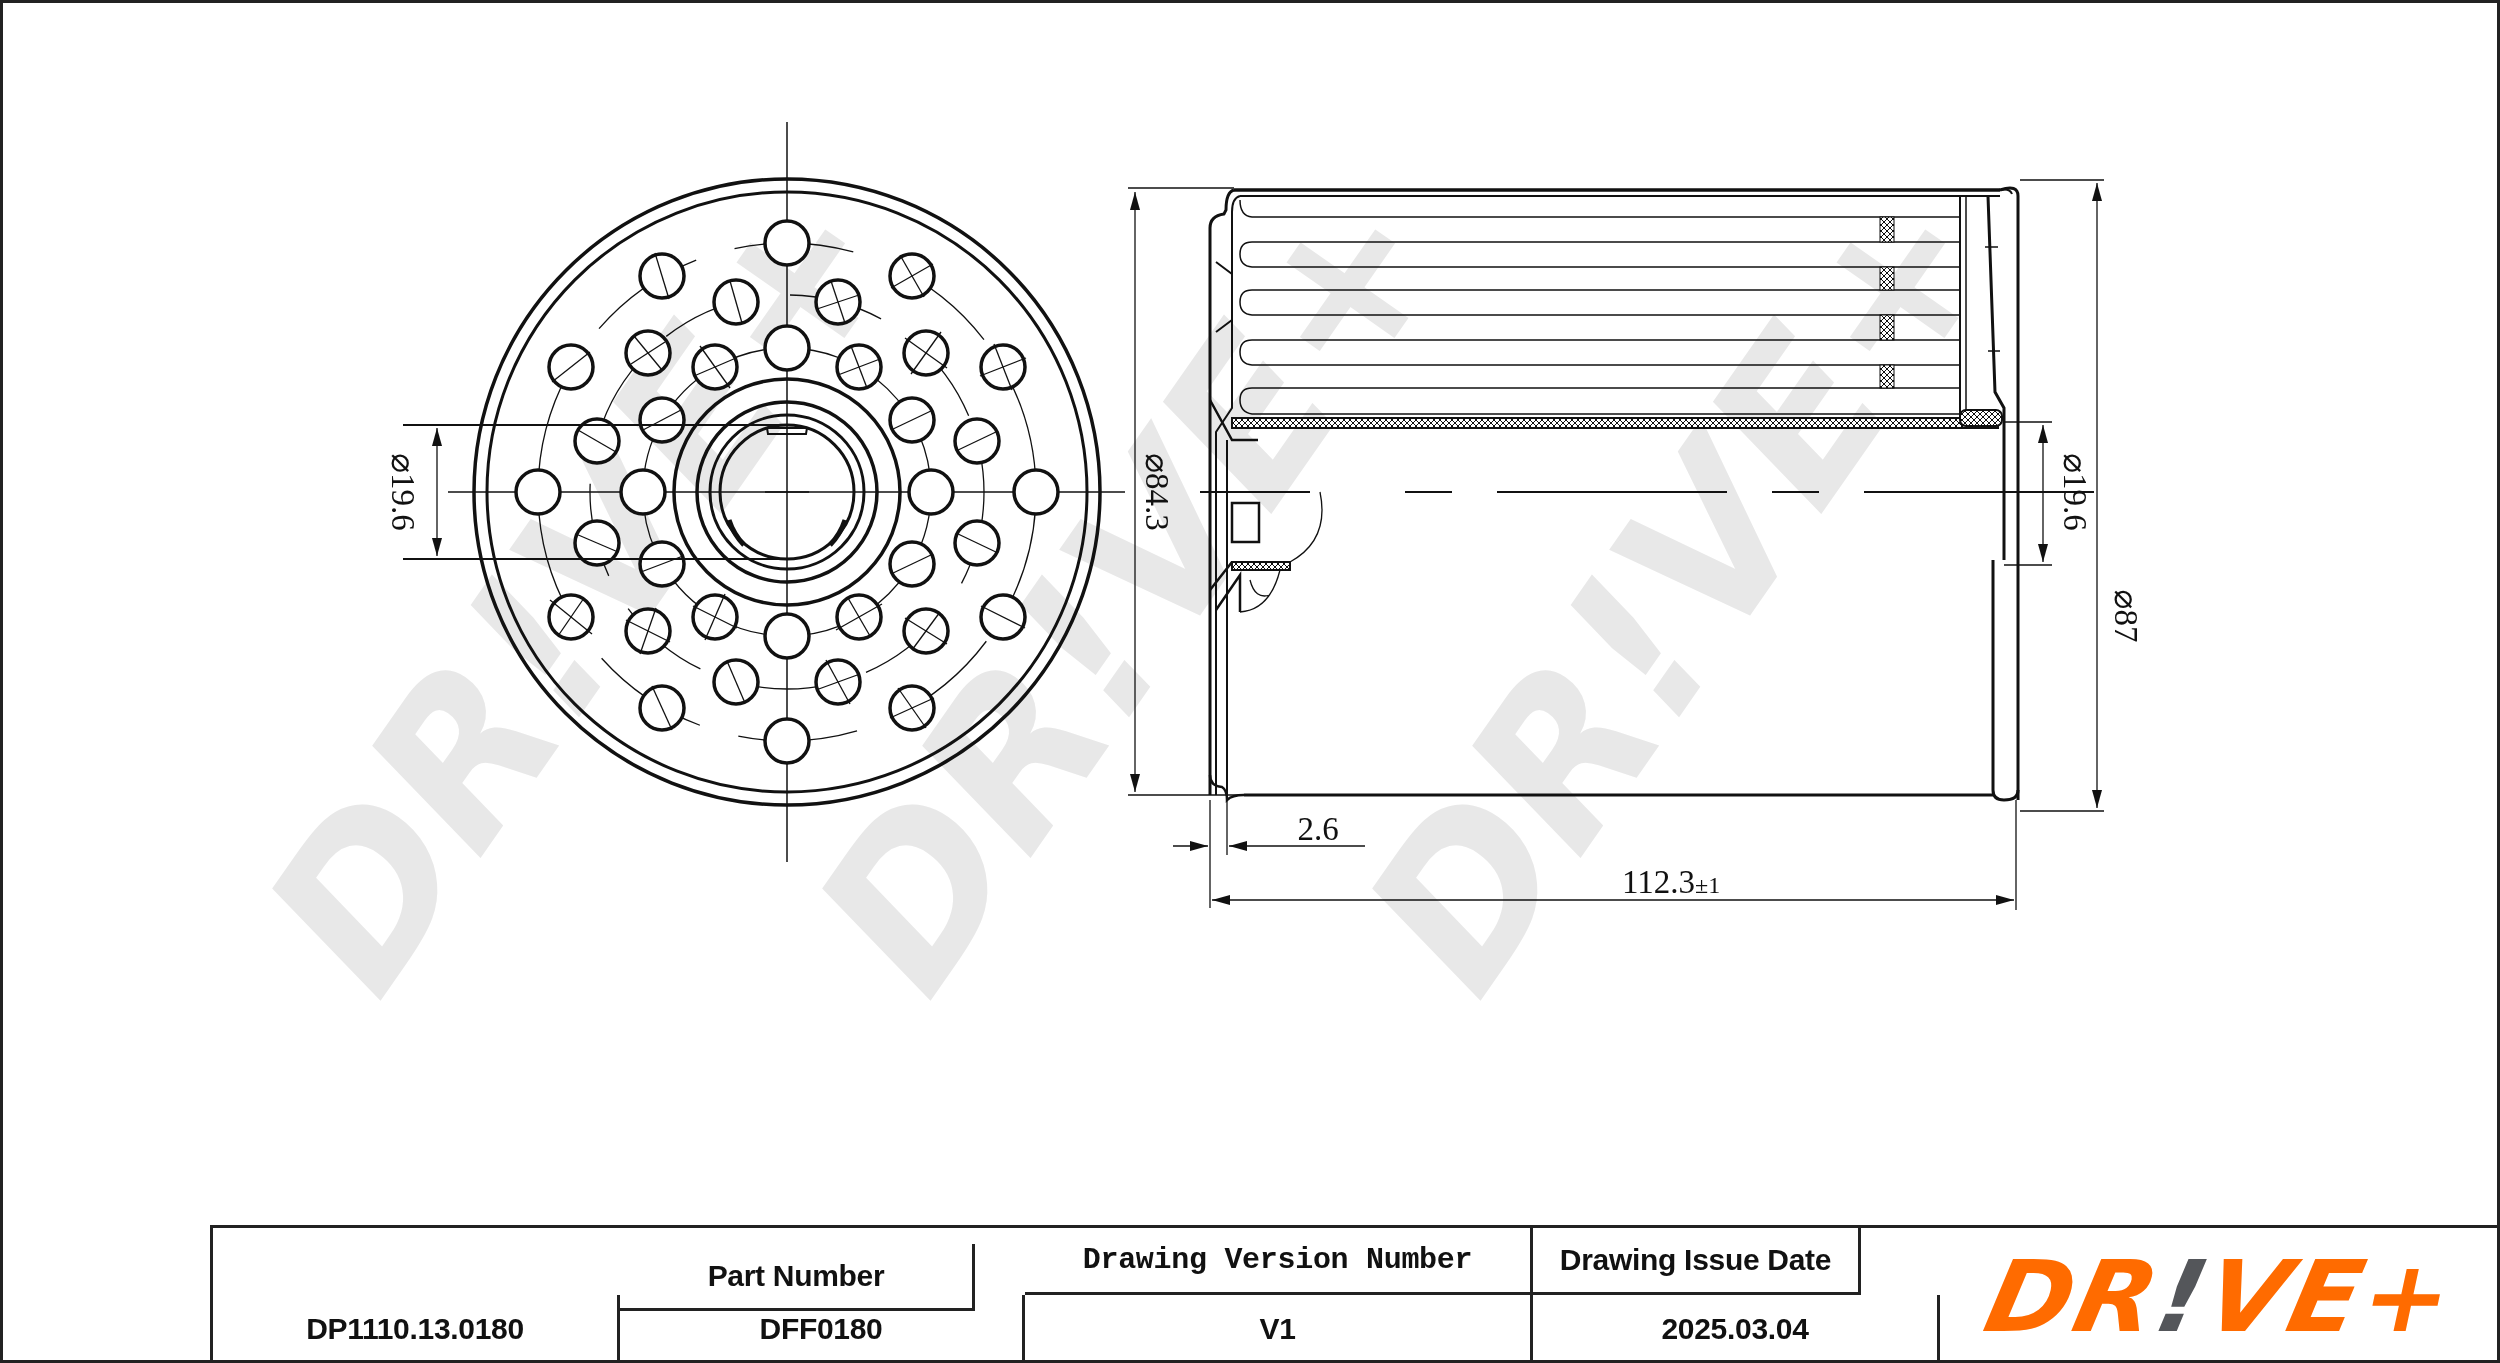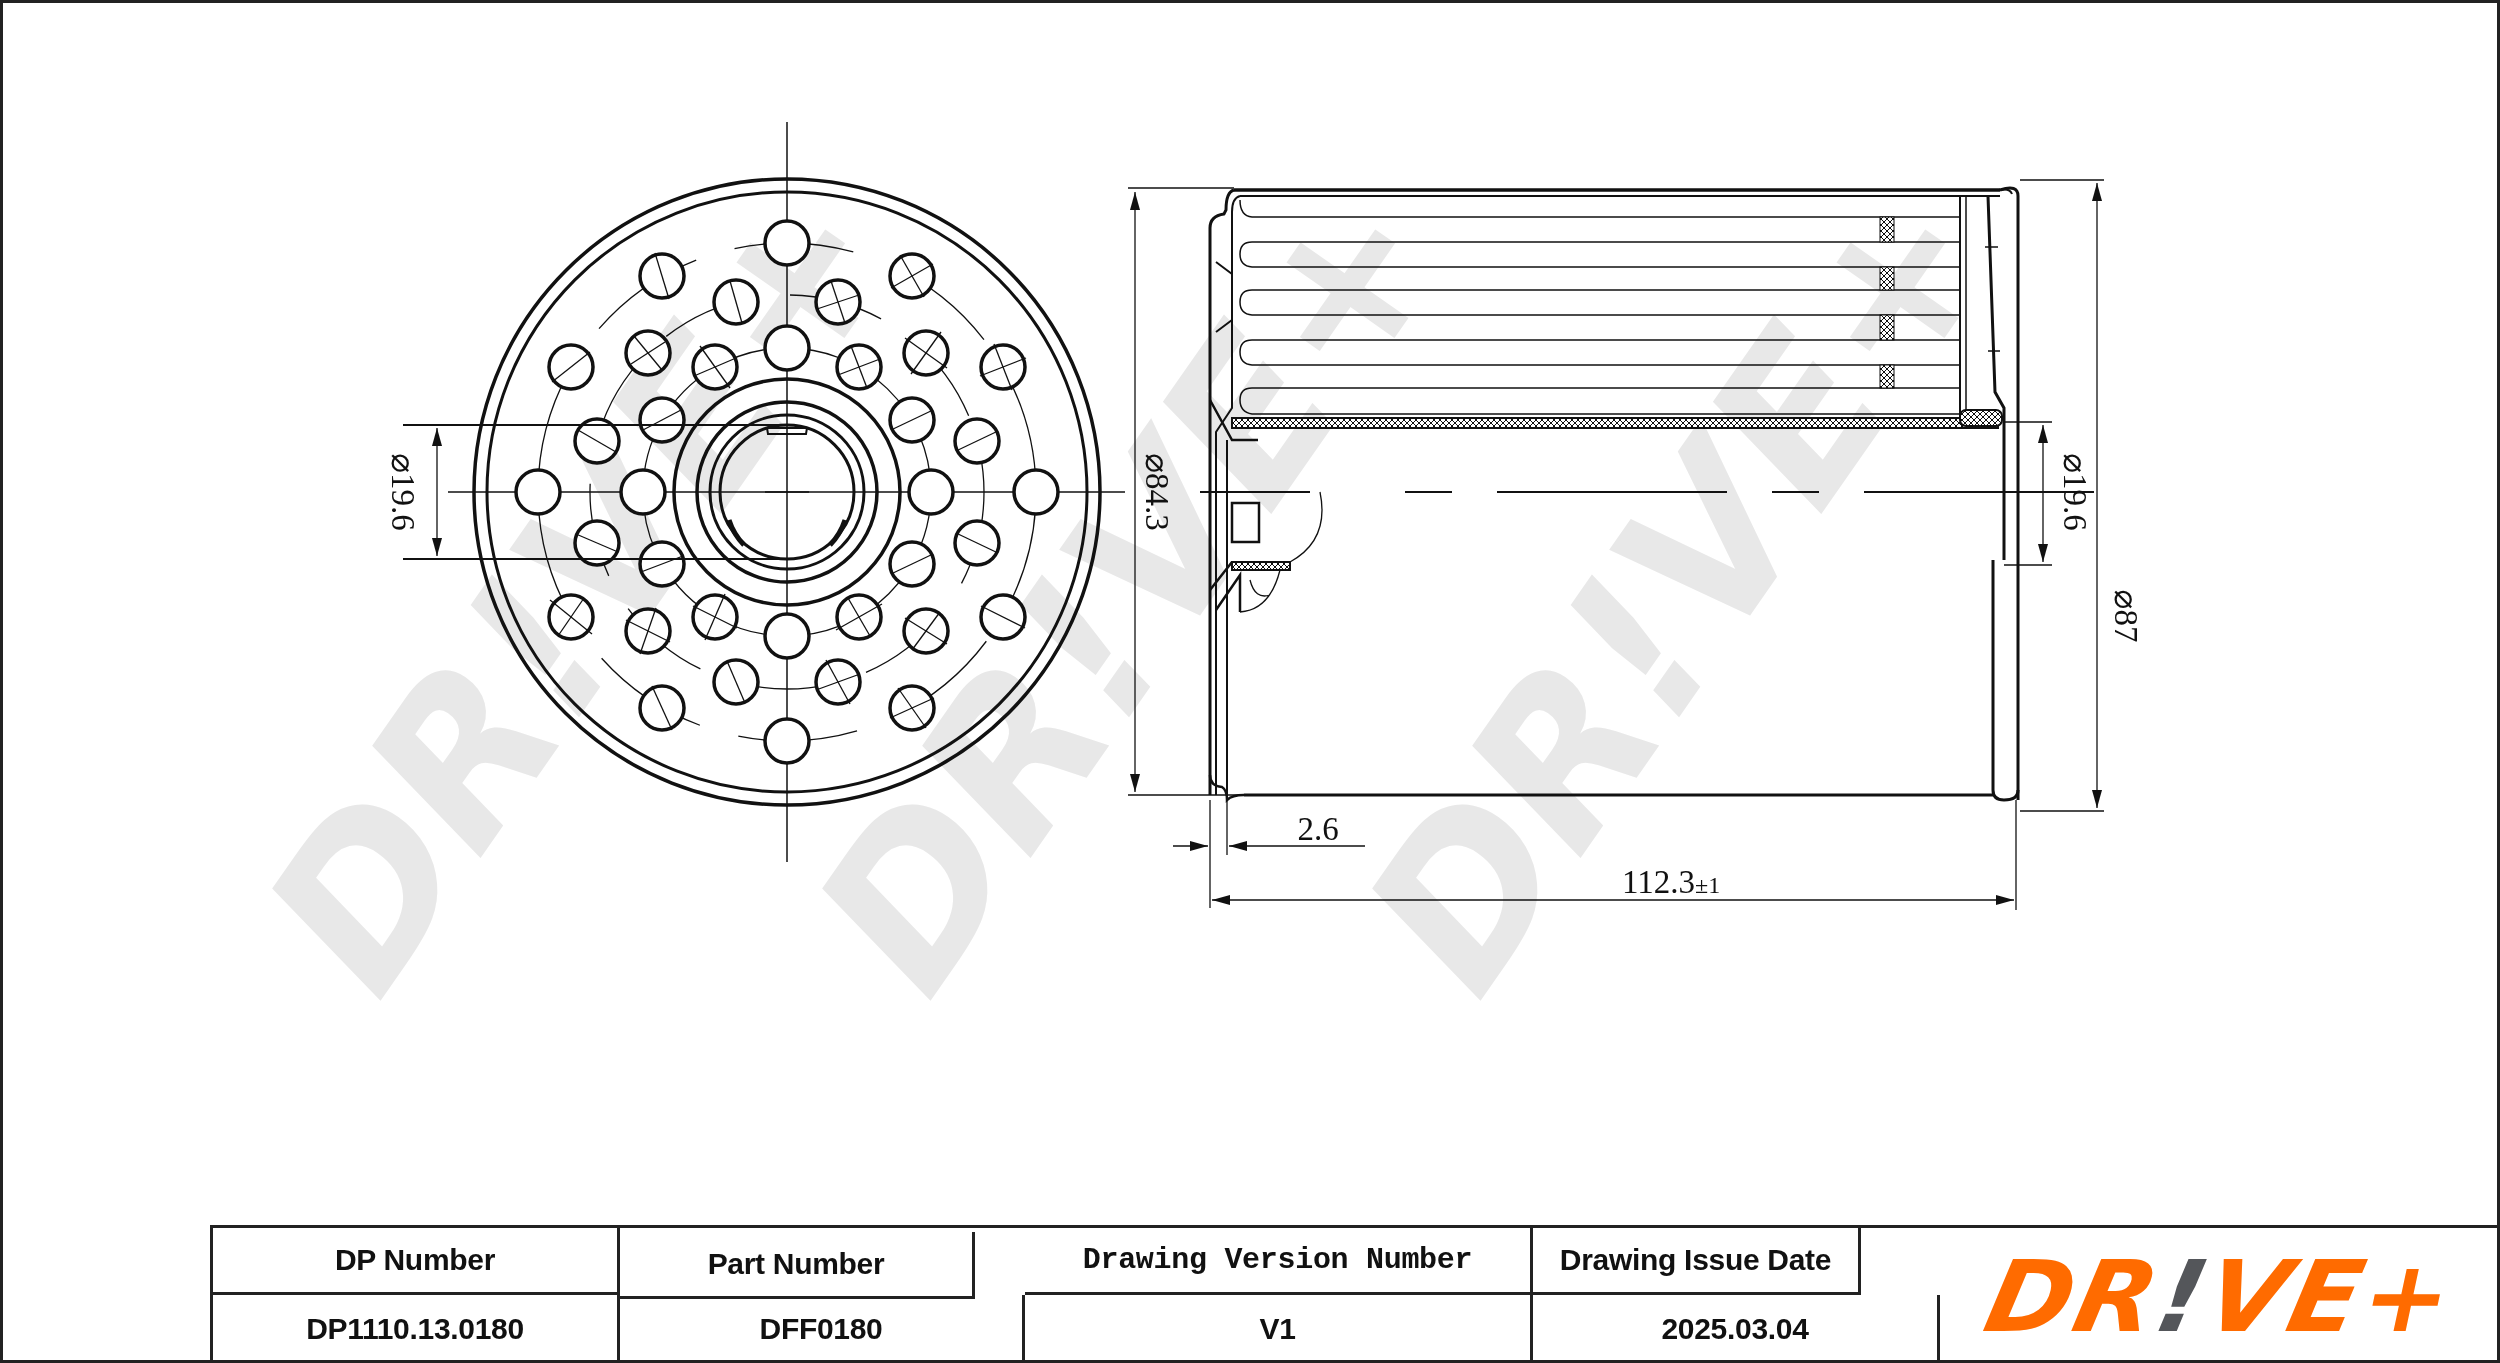--- a/index.html
+++ b/index.html
@@ -239,22 +239,21 @@
 
   <defs>
     <pattern id="hatch" patternUnits="userSpaceOnUse" width="6" height="6">
       <rect width="6" height="6" fill="#fff"></rect>
       <path d="M0 0 L6 6 M6 0 L0 6" stroke="#111" stroke-width="1"></path>
     </pattern>
   </defs>
 </svg>
 
 <div class="tb">
-  <div class="cell" style="left:0;top:0;width:407px;height:67px;">DP Number</div>
-  <div class="cell" style="left:407px;top:4px;width:355px;height:67px;">Part Number</div>
+  <div class="cell" style="left:407px;top:16px;width:355px;height:67px;">Part Number</div>
   <div class="cell" style="left:812px;top:0;width:508px;height:67px;font-family:Liberation Mono, monospace;">Drawing Version Number</div>
   <div class="cell" style="left:1320px;top:0;width:328px;height:67px;">Drawing Issue Date</div>
   <div class="cell" style="left:0;top:67px;width:407px;height:71px;">DP1110.13.0180</div>
   <div class="cell" style="left:407px;top:67px;width:405px;height:71px;">DFF0180</div>
   <div class="cell" style="left:812px;top:67px;width:508px;height:71px;">V1</div>
   <div class="cell" style="left:1320px;top:67px;width:407px;height:71px;">2025.03.04</div>
   <div class="logo-cell" style="left:1727px;top:0;width:563px;height:138px;">
     <div class="logo"><span>DR</span><span class="bang">!</span><span>VE+</span></div>
   </div>
 </div>

